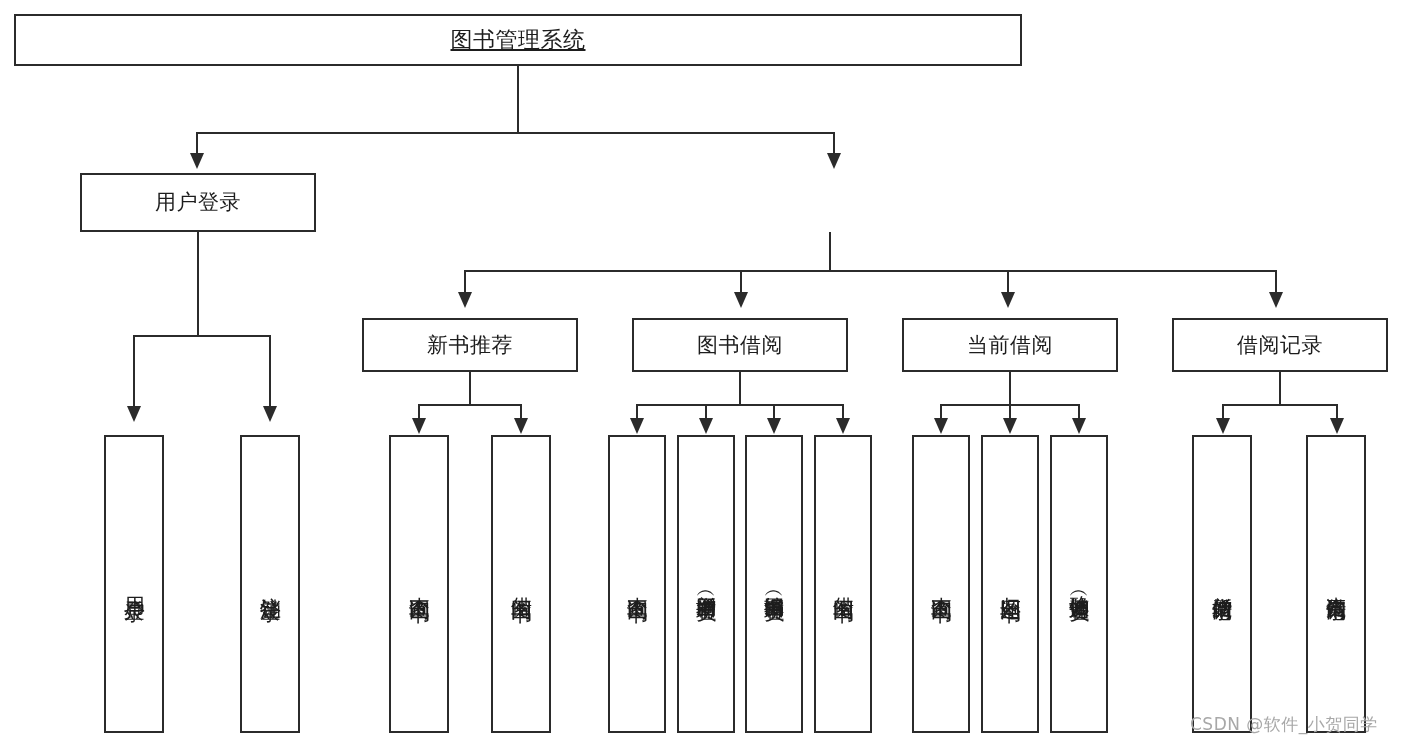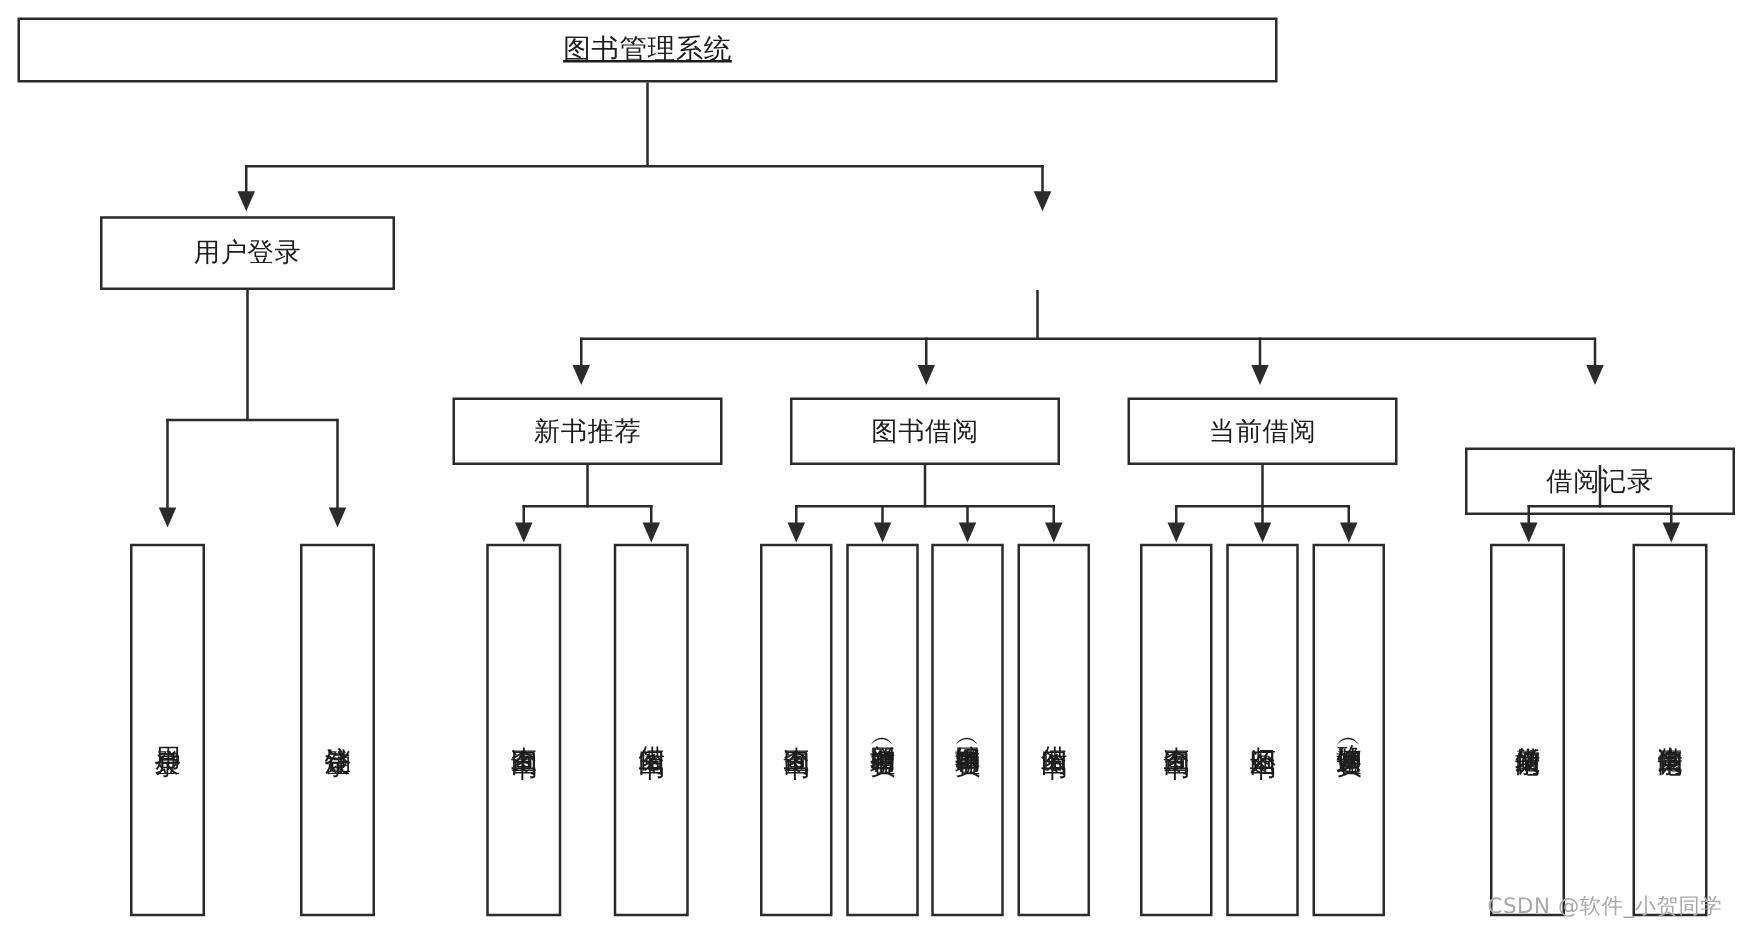--- a/index.html
+++ b/index.html
@@ -121,21 +121,21 @@
 
   <div class="node h" style="left:362px; top:318px; width:216px; height:54px;">
     <span class="label">新书推荐</span>
   </div>
   <div class="node h" style="left:902px; top:318px; width:216px; height:54px;">
     <span class="label">当前借阅</span>
   </div>
   <div class="node h" style="left:632px; top:318px; width:216px; height:54px;">
     <span class="label">图书借阅</span>
   </div>
-  <div class="node h" style="left:1172px; top:318px; width:216px; height:54px;margin-top:40px;">
+  <div class="node h" style="left:1172px; top:318px; width:216px; height:54px;">
     <span class="label">借阅记录</span>
   </div>
 
   <div class="vline" style="left:469px; top:372px; width:2px; height:34px;"></div>
   <div class="hline" style="left:418px; top:404px; width:104px; height:2px;"></div>
   <div class="vline" style="left:418px; top:404px; width:2px; height:16px;"></div>
   <div class="arrow" style="left:412px; top:418px;"></div>
   <div class="vline" style="left:520px; top:404px; width:2px; height:16px;"></div>
   <div class="arrow" style="left:514px; top:418px;"></div>
 

